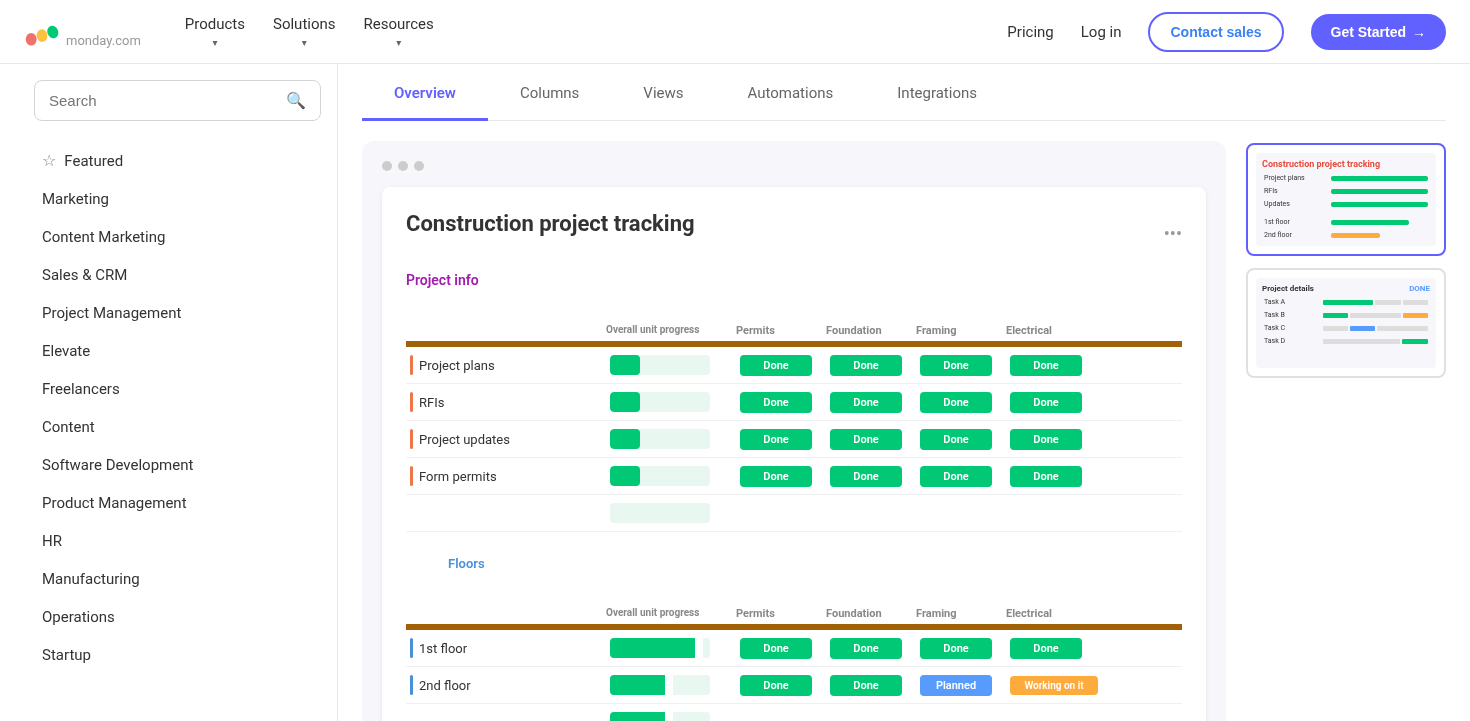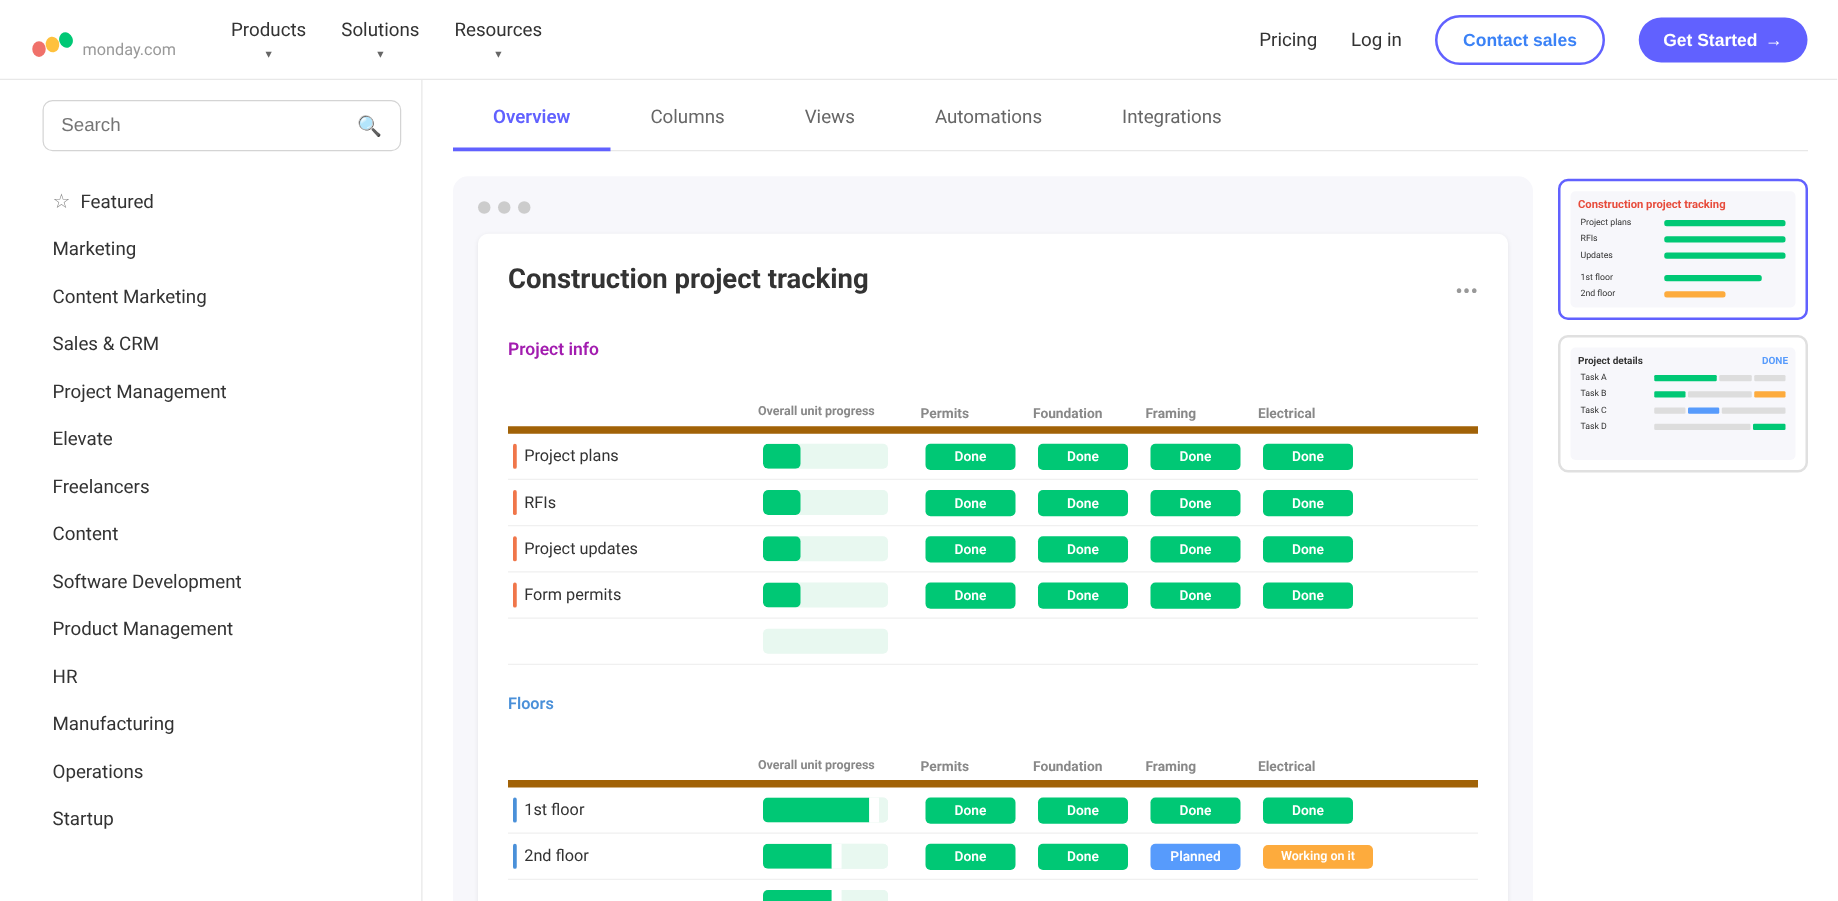--- a/index.html
+++ b/index.html
@@ -83,21 +83,21 @@
 
     .template-card {
       background: #fff; border-radius: 8px; padding: 24px; box-shadow: 0 1px 4px rgba(0,0,0,0.08);
     }
     .template-title { font-size: 22px; font-weight: 700; margin-bottom: 20px; color: #333; }
     .template-more { float: right; color: #999; font-size: 18px; cursor: pointer; }
 
     
     .project-section { margin-bottom: 24px; }
     .section-title { color: #a21caf; font-weight: 600; font-size: 14px; margin-bottom: 8px; }
-    .section-title-blue { color: #4a90d9; font-weight: 600; font-size: 13px; margin-bottom: 8px; }
+    .section-title-blue { color: #4a90d9; font-weight: 600; font-size: 13px; margin-bottom: 8px; margin-left: 42px; }
     .table-header {
       display: grid; grid-template-columns: 200px 130px 90px 90px 90px 90px;
       font-size: 11px; color: #888; padding: 4px 0; border-bottom: 6px solid #a16207;
       font-weight: 700;
       margin-top: 32px;
     }
     .table-row {
       display: grid; grid-template-columns: 200px 130px 90px 90px 90px 90px;
       align-items: center; border-bottom: 1px solid #f0f0f0; padding: 2px 0;
     }

